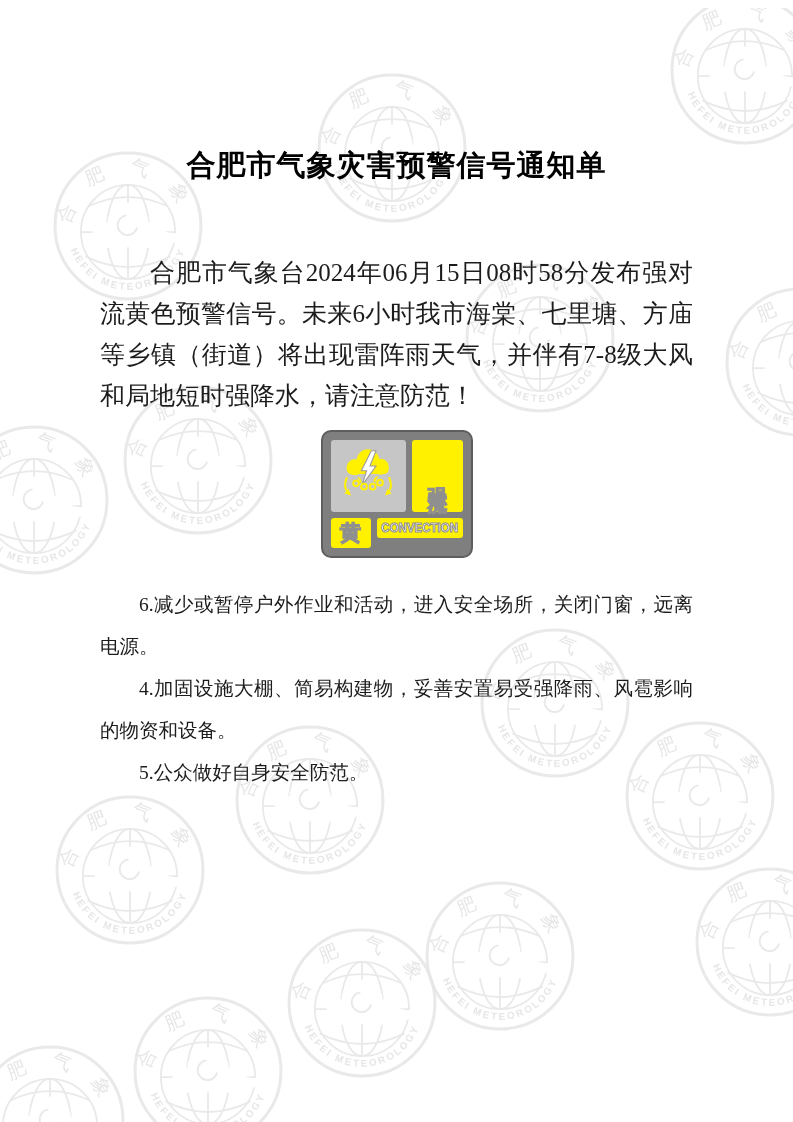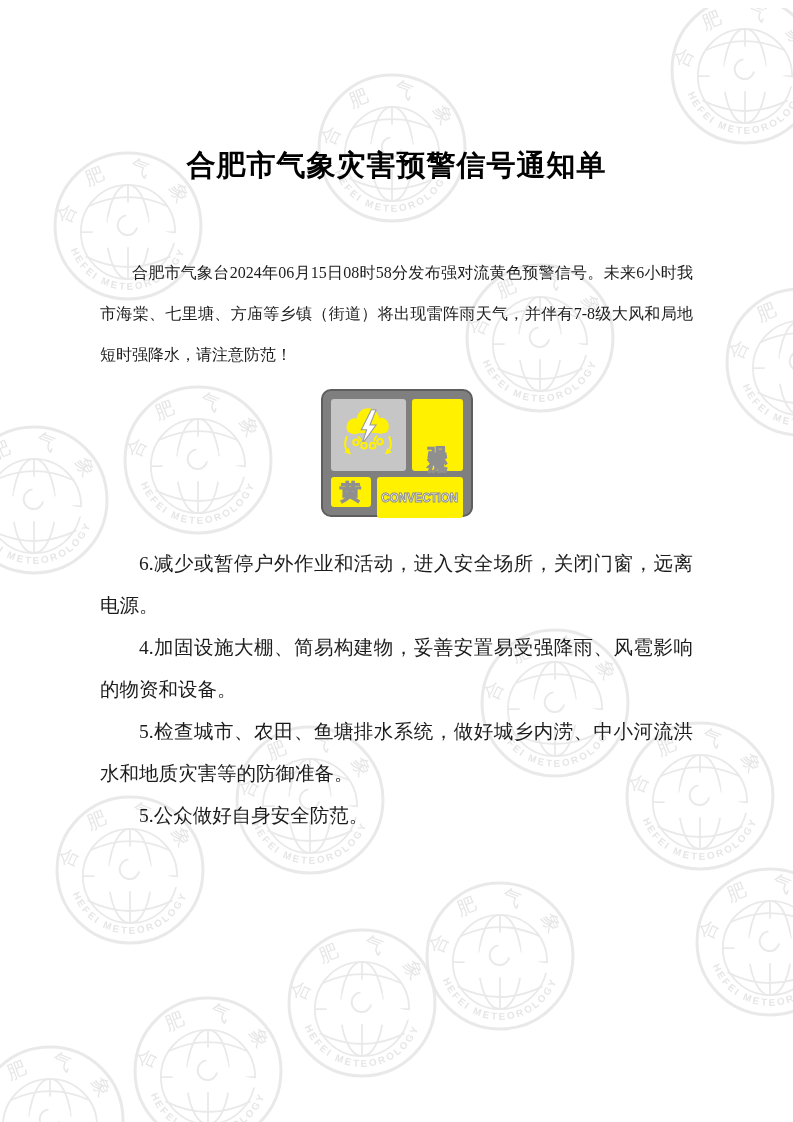--- a/index.html
+++ b/index.html
@@ -21,21 +21,21 @@
     margin:138px 0 0 0;
     text-align:center;
     font-family:"Liberation Sans", sans-serif;
     font-weight:bold;
     font-size:29px;
     letter-spacing:1px;
     color:#000;
   }
   p.para{
     margin:66px 0 0 0;
-    font-size:16px;
+    font-size:25px;
     line-height:41px;
     text-align:justify;
     text-indent:2em;
   }
   .guides{margin-top:26px;}
   .guides p{
     margin:0;
     font-size:19.5px;
     line-height:42px;
     text-align:justify;
@@ -50,21 +50,21 @@
     border:2px solid #5e5e5e;
     border-radius:10px;
     padding:8px;
     display:flex;flex-direction:column;gap:6px;
   }
   .sign-row{display:flex;gap:6px;}
   .cell{border-radius:3px;display:flex;align-items:center;justify-content:center;}
   .cell.icon-cell{width:78px;height:72px;background:#c6c6c6;}
   .cell.type-cell{width:52px;height:72px;background:#fff100;}
   .cell.level-cell{width:40px;height:30px;background:#fff100;}
-  .cell.en-cell{flex:1;height:41px;background:#fff100;}
+  .cell.en-cell{flex:1;height:20px;background:#fff100;}
   .type-text{
     font-family:"Liberation Sans", sans-serif;
     writing-mode:vertical-rl;text-orientation:upright;
     font-size:19px;font-weight:bold;letter-spacing:3px;
     color:#ffffff;-webkit-text-stroke:1.2px #8f8f8f;
     text-shadow:0 0 1px #8f8f8f;
   }
   .level-text{
     font-family:"Liberation Sans", sans-serif;
     font-size:21px;font-weight:bold;color:#ffffff;
@@ -211,18 +211,17 @@
           <div class="cell en-cell">
             <span class="en-text">CONVECTION</span>
           </div>
         </div>
       </div>
     </figure>
 
     <section class="guides">
       <p>6.减少或暂停户外作业和活动，进入安全场所，关闭门窗，远离电源。</p>
       <p>4.加固设施大棚、简易构建物，妥善安置易受强降雨、风雹影响的物资和设备。</p>
-      <p>5.检查城市、农田、鱼塘排水系统，做好城乡内涝、中小河流洪水和地质灾害等的防御准备。</p>
       <p>5.公众做好自身安全防范。</p>
     </section>
 
   </main>
 </div>
 
 </body></html>

